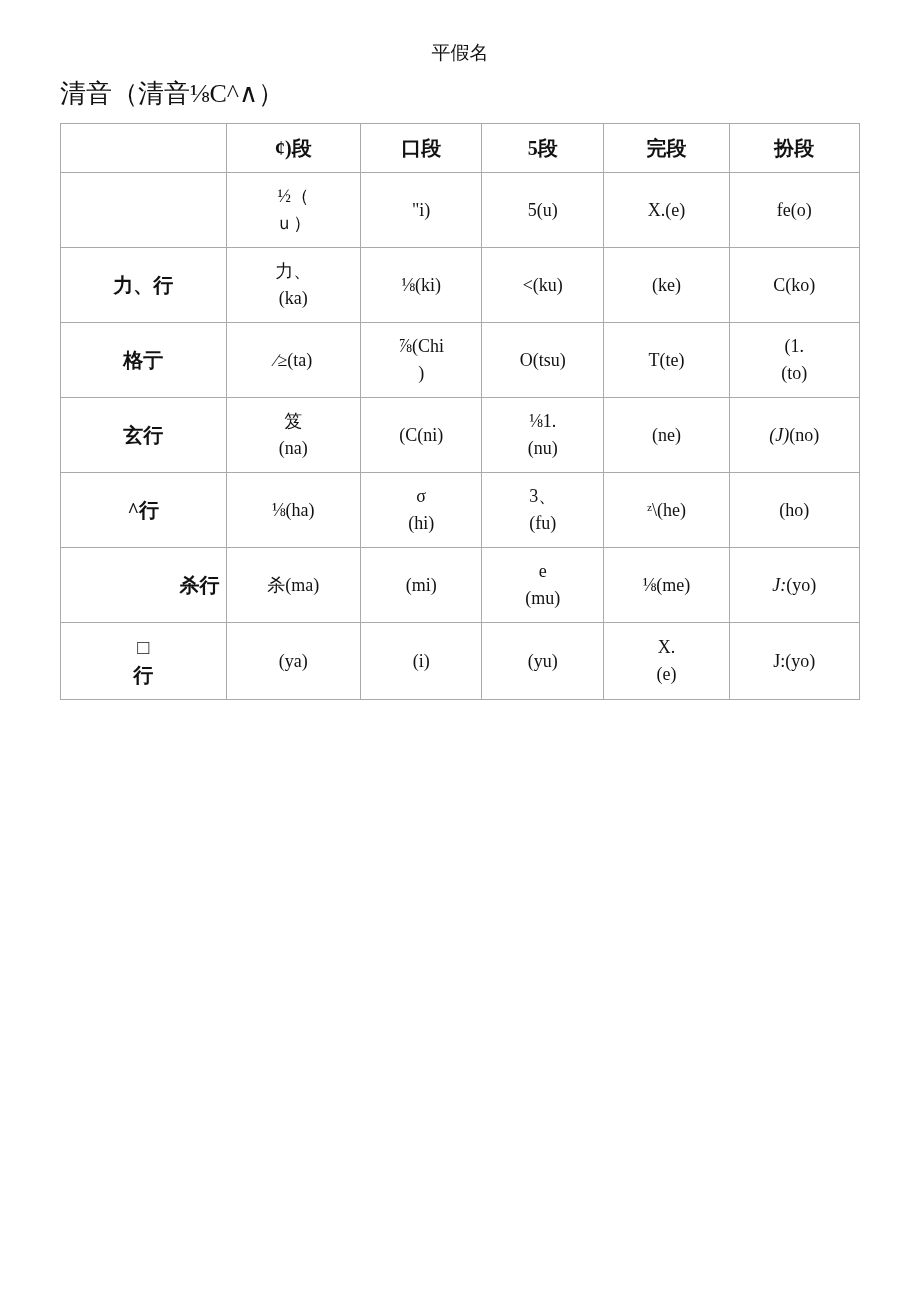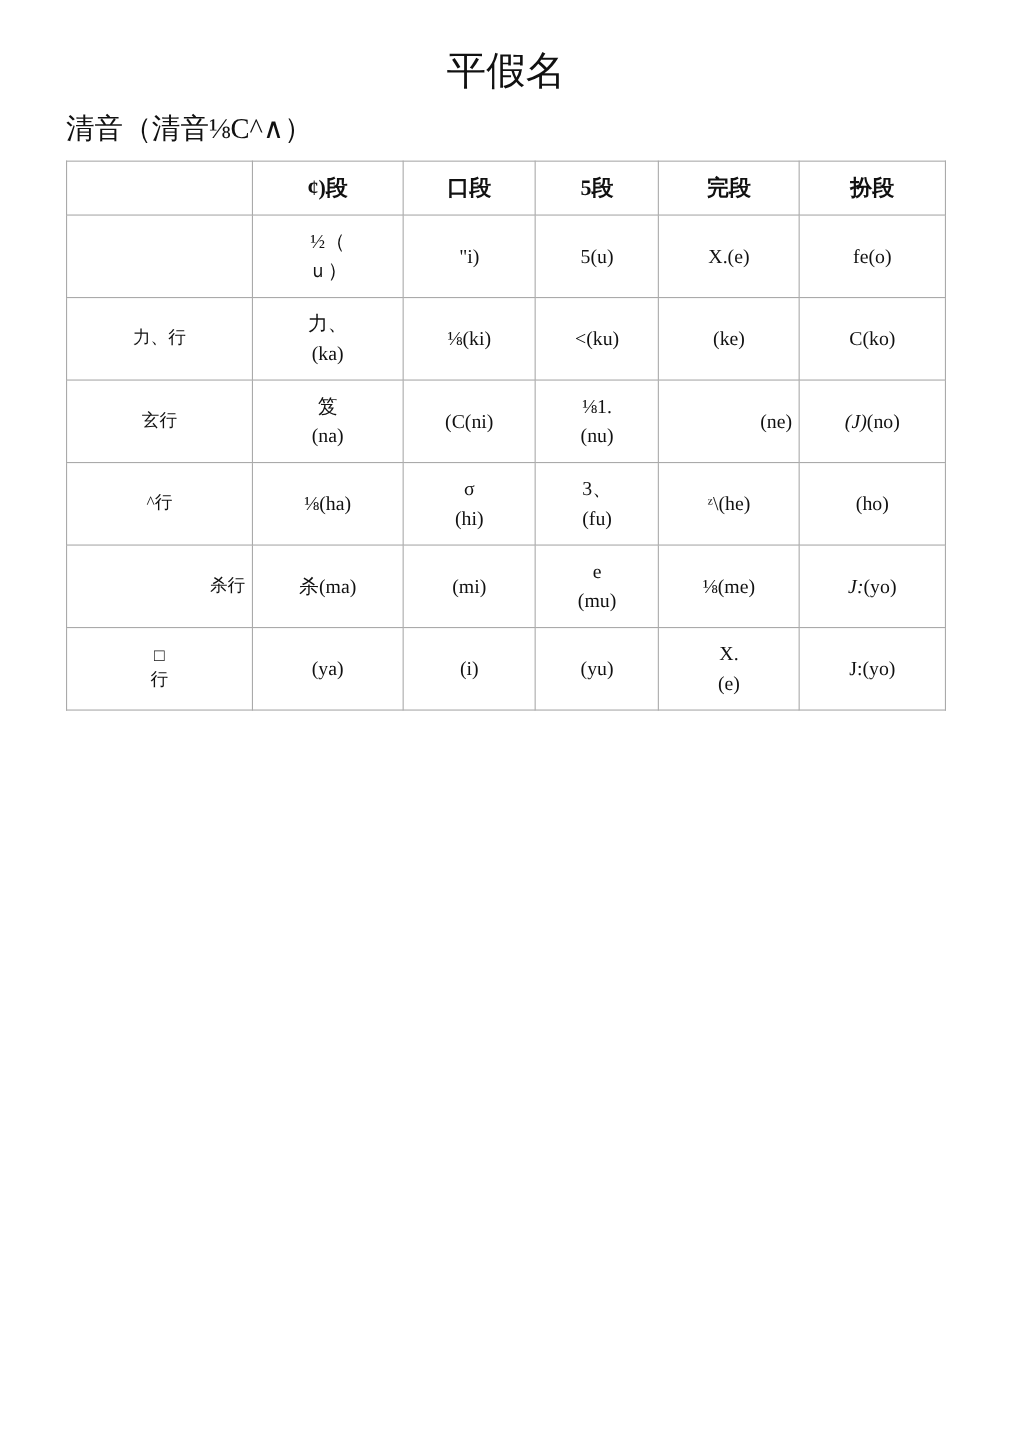--- a/index.html
+++ b/index.html
@@ -7,42 +7,43 @@
       background: #fff;
       font-family: serif;
       font-size: 18px;
       color: #111;
       width: 920px;
       min-height: 1301px;
       padding: 40px 60px;
     }
     .page-title {
       text-align: center;
-      font-size: 36px;
+      font-size: 19px;
       margin-bottom: 10px;
     }
     .section-title {
       font-size: 26px;
       margin-bottom: 12px;
     }
     table {
       border-collapse: collapse;
       width: 100%;
     }
     td, th {
       border: 1px solid #aaa;
       text-align: center;
       vertical-align: middle;
       padding: 10px 6px;
       min-height: 80px;
       line-height: 1.4;
     }
     .row-header {
-      font-size: 16px;
+      font-size: 20px;
       min-width: 80px;
+      font-weight: bold;
     }
     .col-header {
       font-size: 20px;
       background: #fff;
     }
     .cell-content {
       font-size: 18px;
       line-height: 1.5;
     }
   </style>
@@ -76,27 +77,37 @@
       <tr>
         <td class="row-header" style="white-space: pre-line;">力、行</td>
         <td class="cell-content" style="white-space: pre-line;">力、
 (ka)</td>
         <td class="cell-content" style="white-space: pre-line;">⅛(ki)</td>
         <td class="cell-content" style="white-space: pre-line;">&lt;(ku)</td>
         <td class="cell-content" style="white-space: pre-line; margin-top: 15px;">(ke)</td>
         <td class="cell-content" style="white-space: pre-line;">C(ko)</td>
       </tr>
       <tr>
+        <td class="row-header" style="white-space: pre-line;">格亍</td>
+        <td class="cell-content" style="white-space: pre-line;">∕≥(ta)</td>
+        <td class="cell-content" style="white-space: pre-line;">⅞(Chi
+)</td>
+        <td class="cell-content" style="white-space: pre-line;">O(tsu)</td>
+        <td class="cell-content" style="white-space: pre-line;">T(te)</td>
+        <td class="cell-content" style="white-space: pre-line;">(1.
+(to)</td>
+      </tr>
+      <tr>
         <td class="row-header" style="white-space: pre-line;">玄行</td>
         <td class="cell-content" style="white-space: pre-line;">笈
 (na)</td>
         <td class="cell-content" style="white-space: pre-line;">(C(ni)</td>
         <td class="cell-content" style="white-space: pre-line;">⅛1.
 (nu)</td>
-        <td class="cell-content" style="white-space: pre-line; text-align: right;">(ne)</td>
+        <td class="cell-content" style="white-space: pre-line;">(ne)</td>
         <td class="cell-content" style="white-space: pre-line;"><span style="font-style:italic;">(J)</span>(no)</td>
       </tr>
       <tr>
         <td class="row-header" style="white-space: pre-line;">^行</td>
         <td class="cell-content" style="white-space: pre-line;">⅛(ha)</td>
         <td class="cell-content" style="white-space: pre-line;">σ
 (hi)</td>
         <td class="cell-content" style="white-space: pre-line;">3、
 (fu)</td>
         <td class="cell-content" style="white-space: pre-line;">ᶻ\(he)</td>

